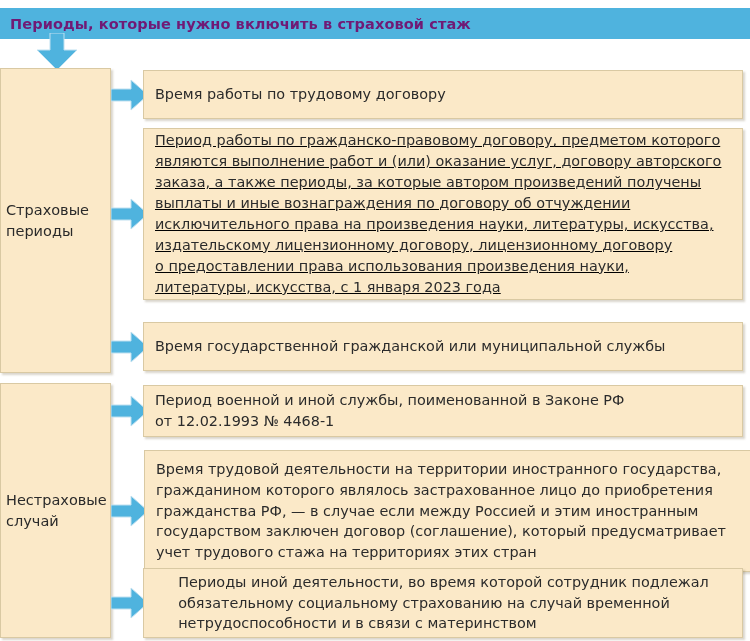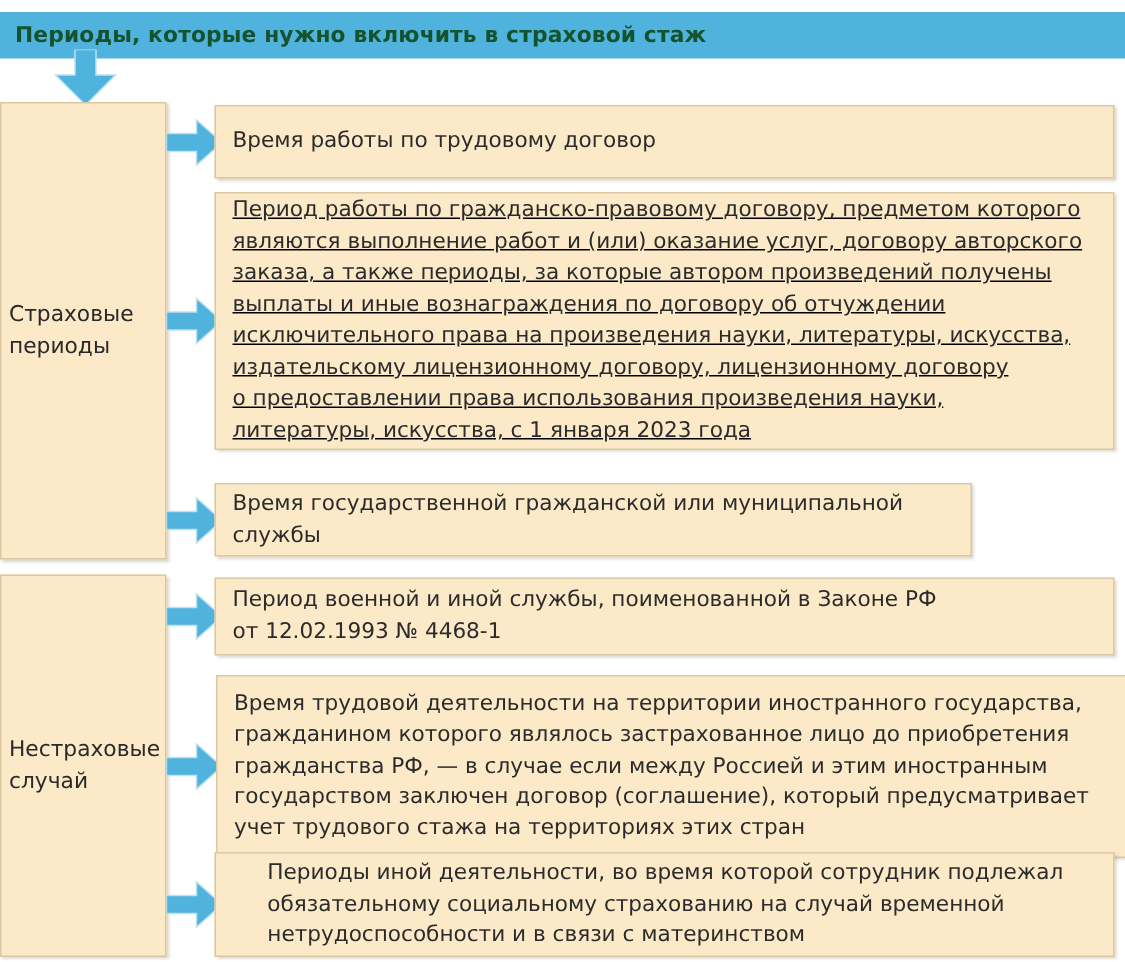--- a/index.html
+++ b/index.html
@@ -24,21 +24,21 @@
     width: 750px;
     height: 31px;
     background: #4fb3de;
     box-sizing: border-box;
   }
   .banner-title {
     position: absolute;
     left: 10px;
     top: 50%;
     transform: translateY(-50%);
-    color: #14532d;
+    color: #701a75;
     font-size: 14.5px;
     font-weight: bold;
     letter-spacing: 0.1px;
     white-space: nowrap;
   }
 
   
   .arrow-down {
     position: absolute;
     width: 44px;
@@ -81,21 +81,21 @@
     font-size: 14.4px;
     color: #2b2b2b;
     line-height: 1.455;
     white-space: pre-line;
   }
 
   
   #g1-label      { left: 0px;   top: 68px;  width: 111px; height: 305px; }
   #g1-box-0      { left: 143px; top: 70px;  width: 600px; height: 49px; }
   #g1-box-1      { left: 143px; top: 128px; width: 600px; height: 172px; text-decoration: underline; }
-  #g1-box-2      { left: 143px; top: 322px; width: 505px; height: 49px; }
+  #g1-box-2      { left: 143px; top: 322px; width: 600px; height: 49px; }
   #g1-arrow-0    { left: 111px; top: 79px; }
   #g1-arrow-1    { left: 111px; top: 198px; }
   #g1-arrow-2    { left: 111px; top: 331px; }
   #banner-arrow  { left: 35px;  top: 33px; }
 
   
   #g2-label      { left: 0px;   top: 383px; width: 111px; height: 255px; }
   #g2-box-0      { left: 143px; top: 385px; width: 600px; height: 52px; }
   #g2-box-1      { left: 144px; top: 450px; width: 666px; height: 122px; }
   #g2-box-2      { left: 143px; top: 568px; width: 600px; height: 70px; justify-content: center; }
@@ -120,21 +120,21 @@
   <div class="label-text" style="white-space: pre-line;">Страховые
 периоды</div>
 </div>
 
 <div class="arrow-right" id="g1-arrow-0">
   <svg viewBox="0 0 38 32" xmlns="http://www.w3.org/2000/svg">
     <polygon points="0,10 20,10 20,1 37,16 20,31 20,22 0,22" fill="#4fb3de" stroke="#bfe0f0" stroke-width="1"></polygon>
   </svg>
 </div>
 <div class="box content-box" id="g1-box-0">
-  <div class="content-text">Время работы по трудовому договор</div>
+  <div class="content-text">Время работы по трудовому договору</div>
 </div>
 
 <div class="arrow-right" id="g1-arrow-1">
   <svg viewBox="0 0 38 32" xmlns="http://www.w3.org/2000/svg">
     <polygon points="0,10 20,10 20,1 37,16 20,31 20,22 0,22" fill="#4fb3de" stroke="#bfe0f0" stroke-width="1"></polygon>
   </svg>
 </div>
 <div class="box content-box" id="g1-box-1">
   <div class="content-text">Период работы по гражданско-правовому договору, предметом которого
 являются выполнение работ и (или) оказание услуг, договору авторского

